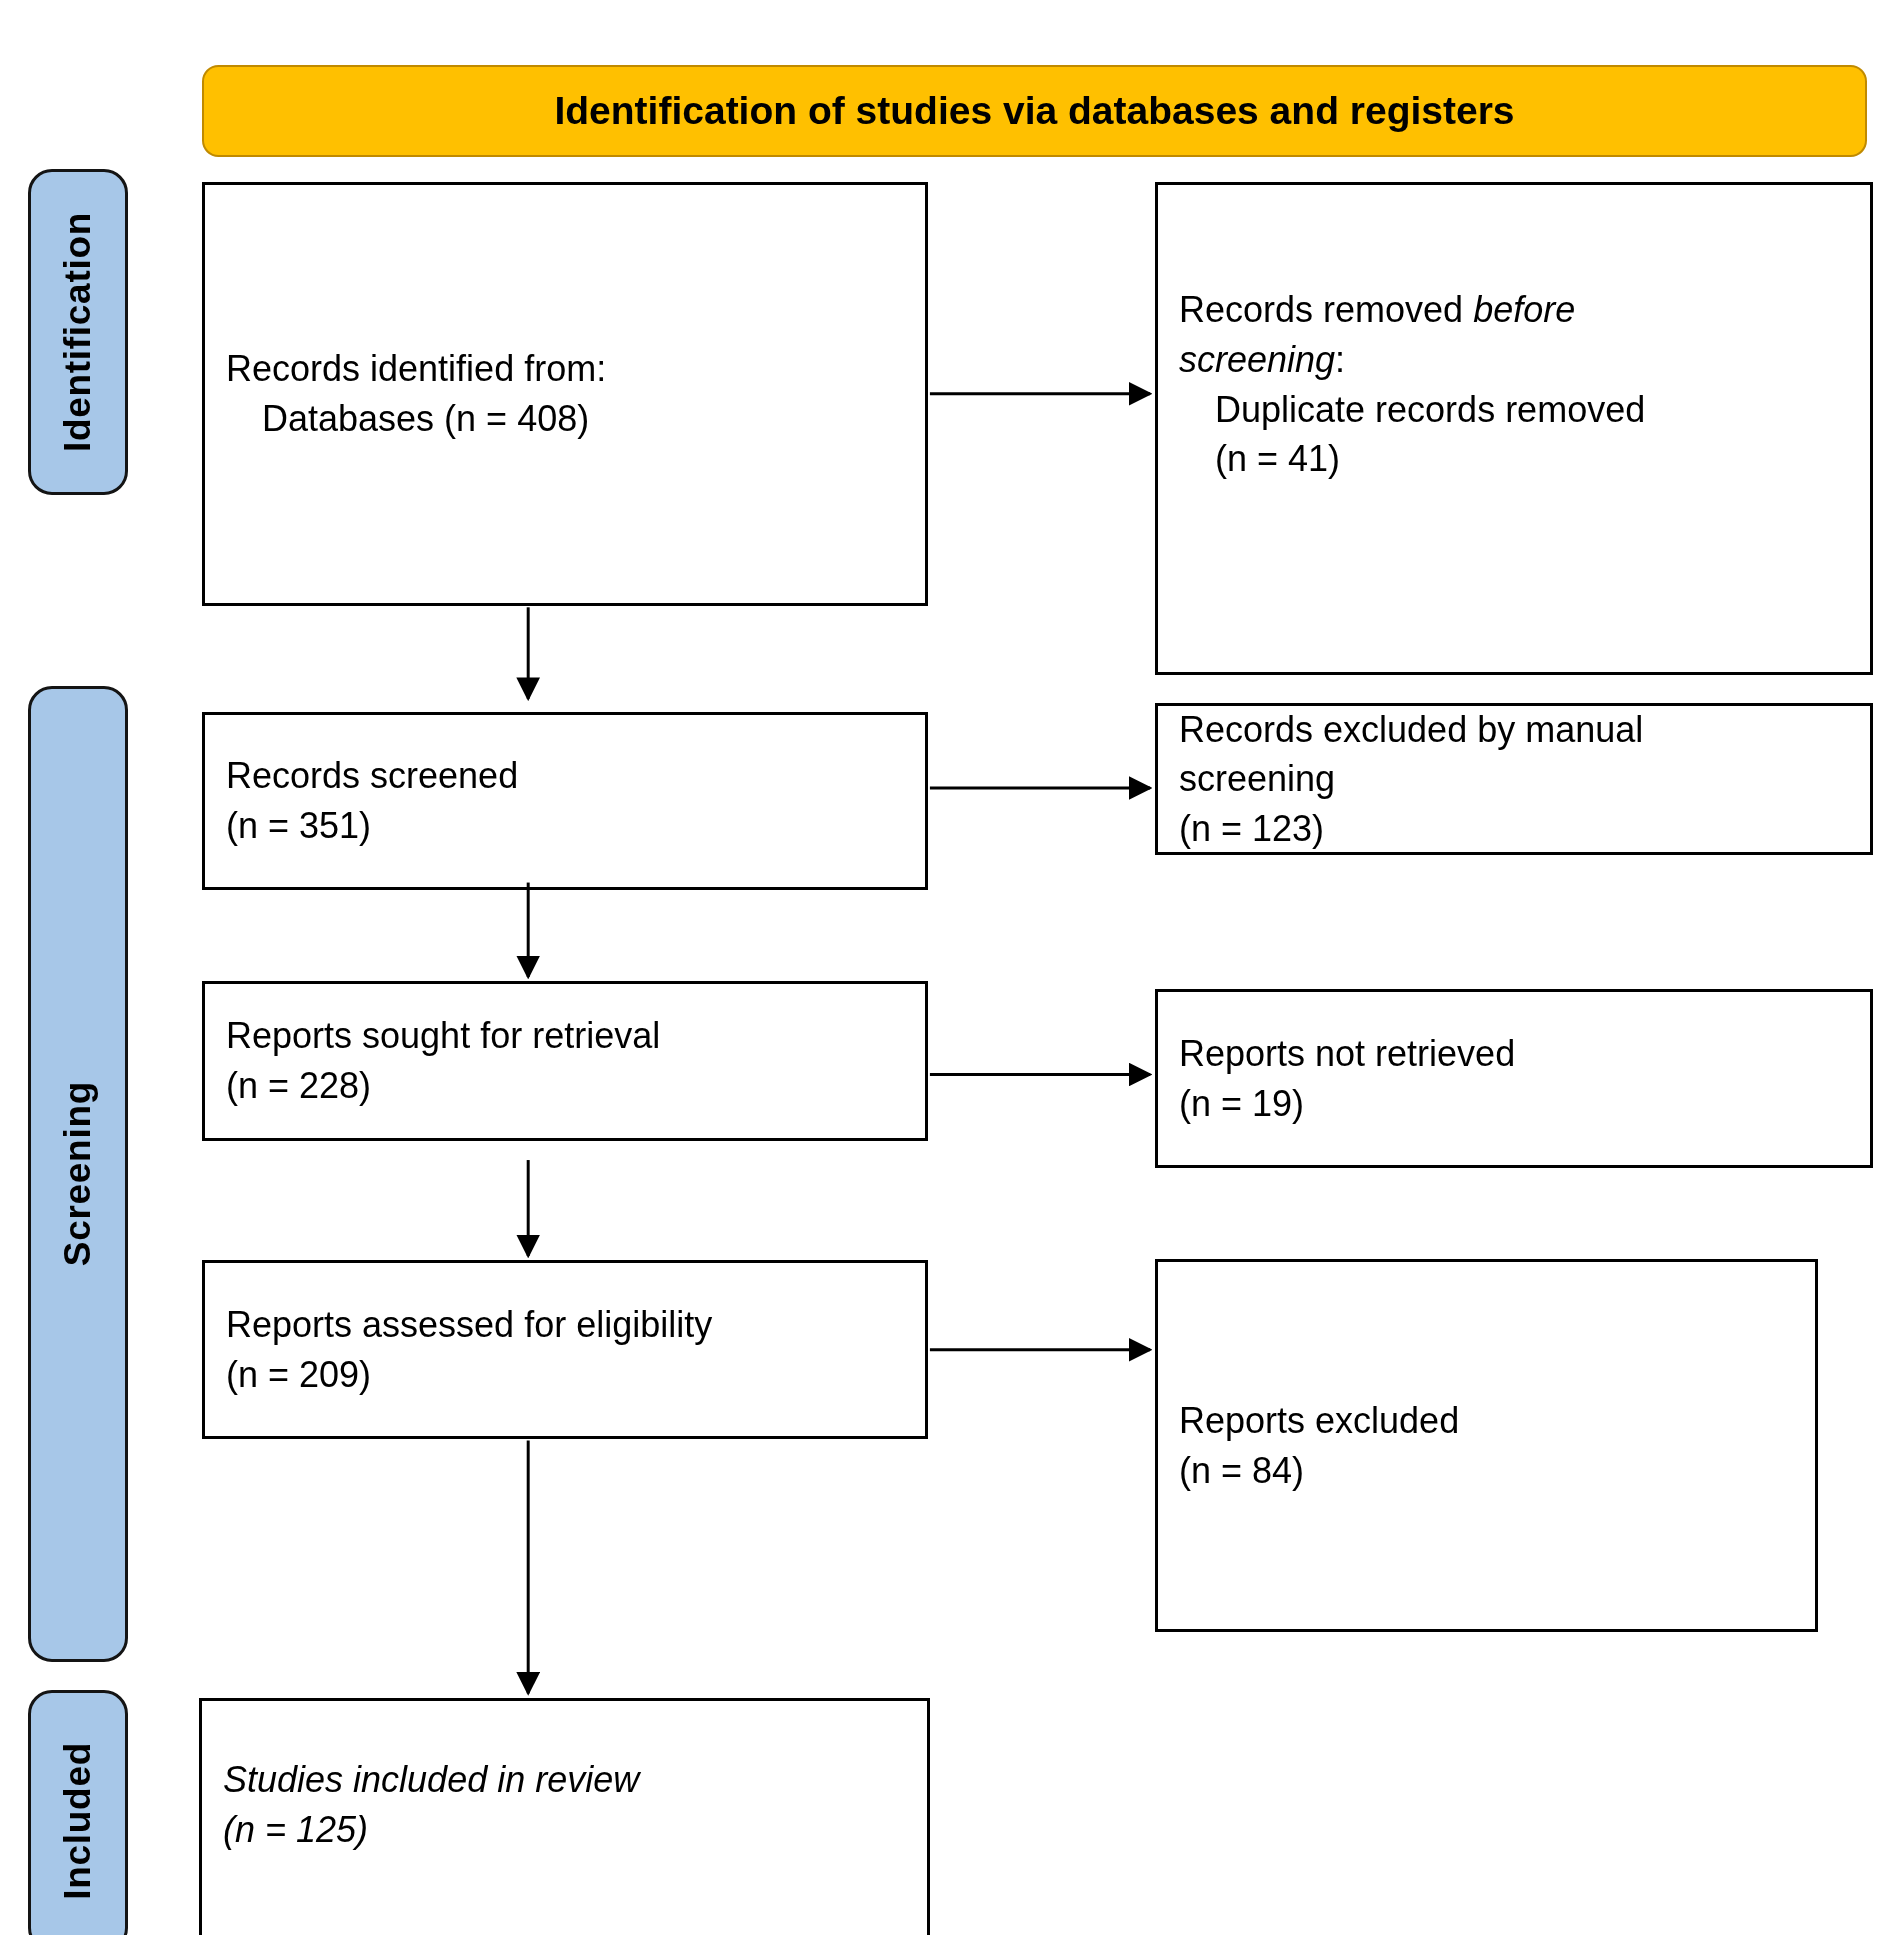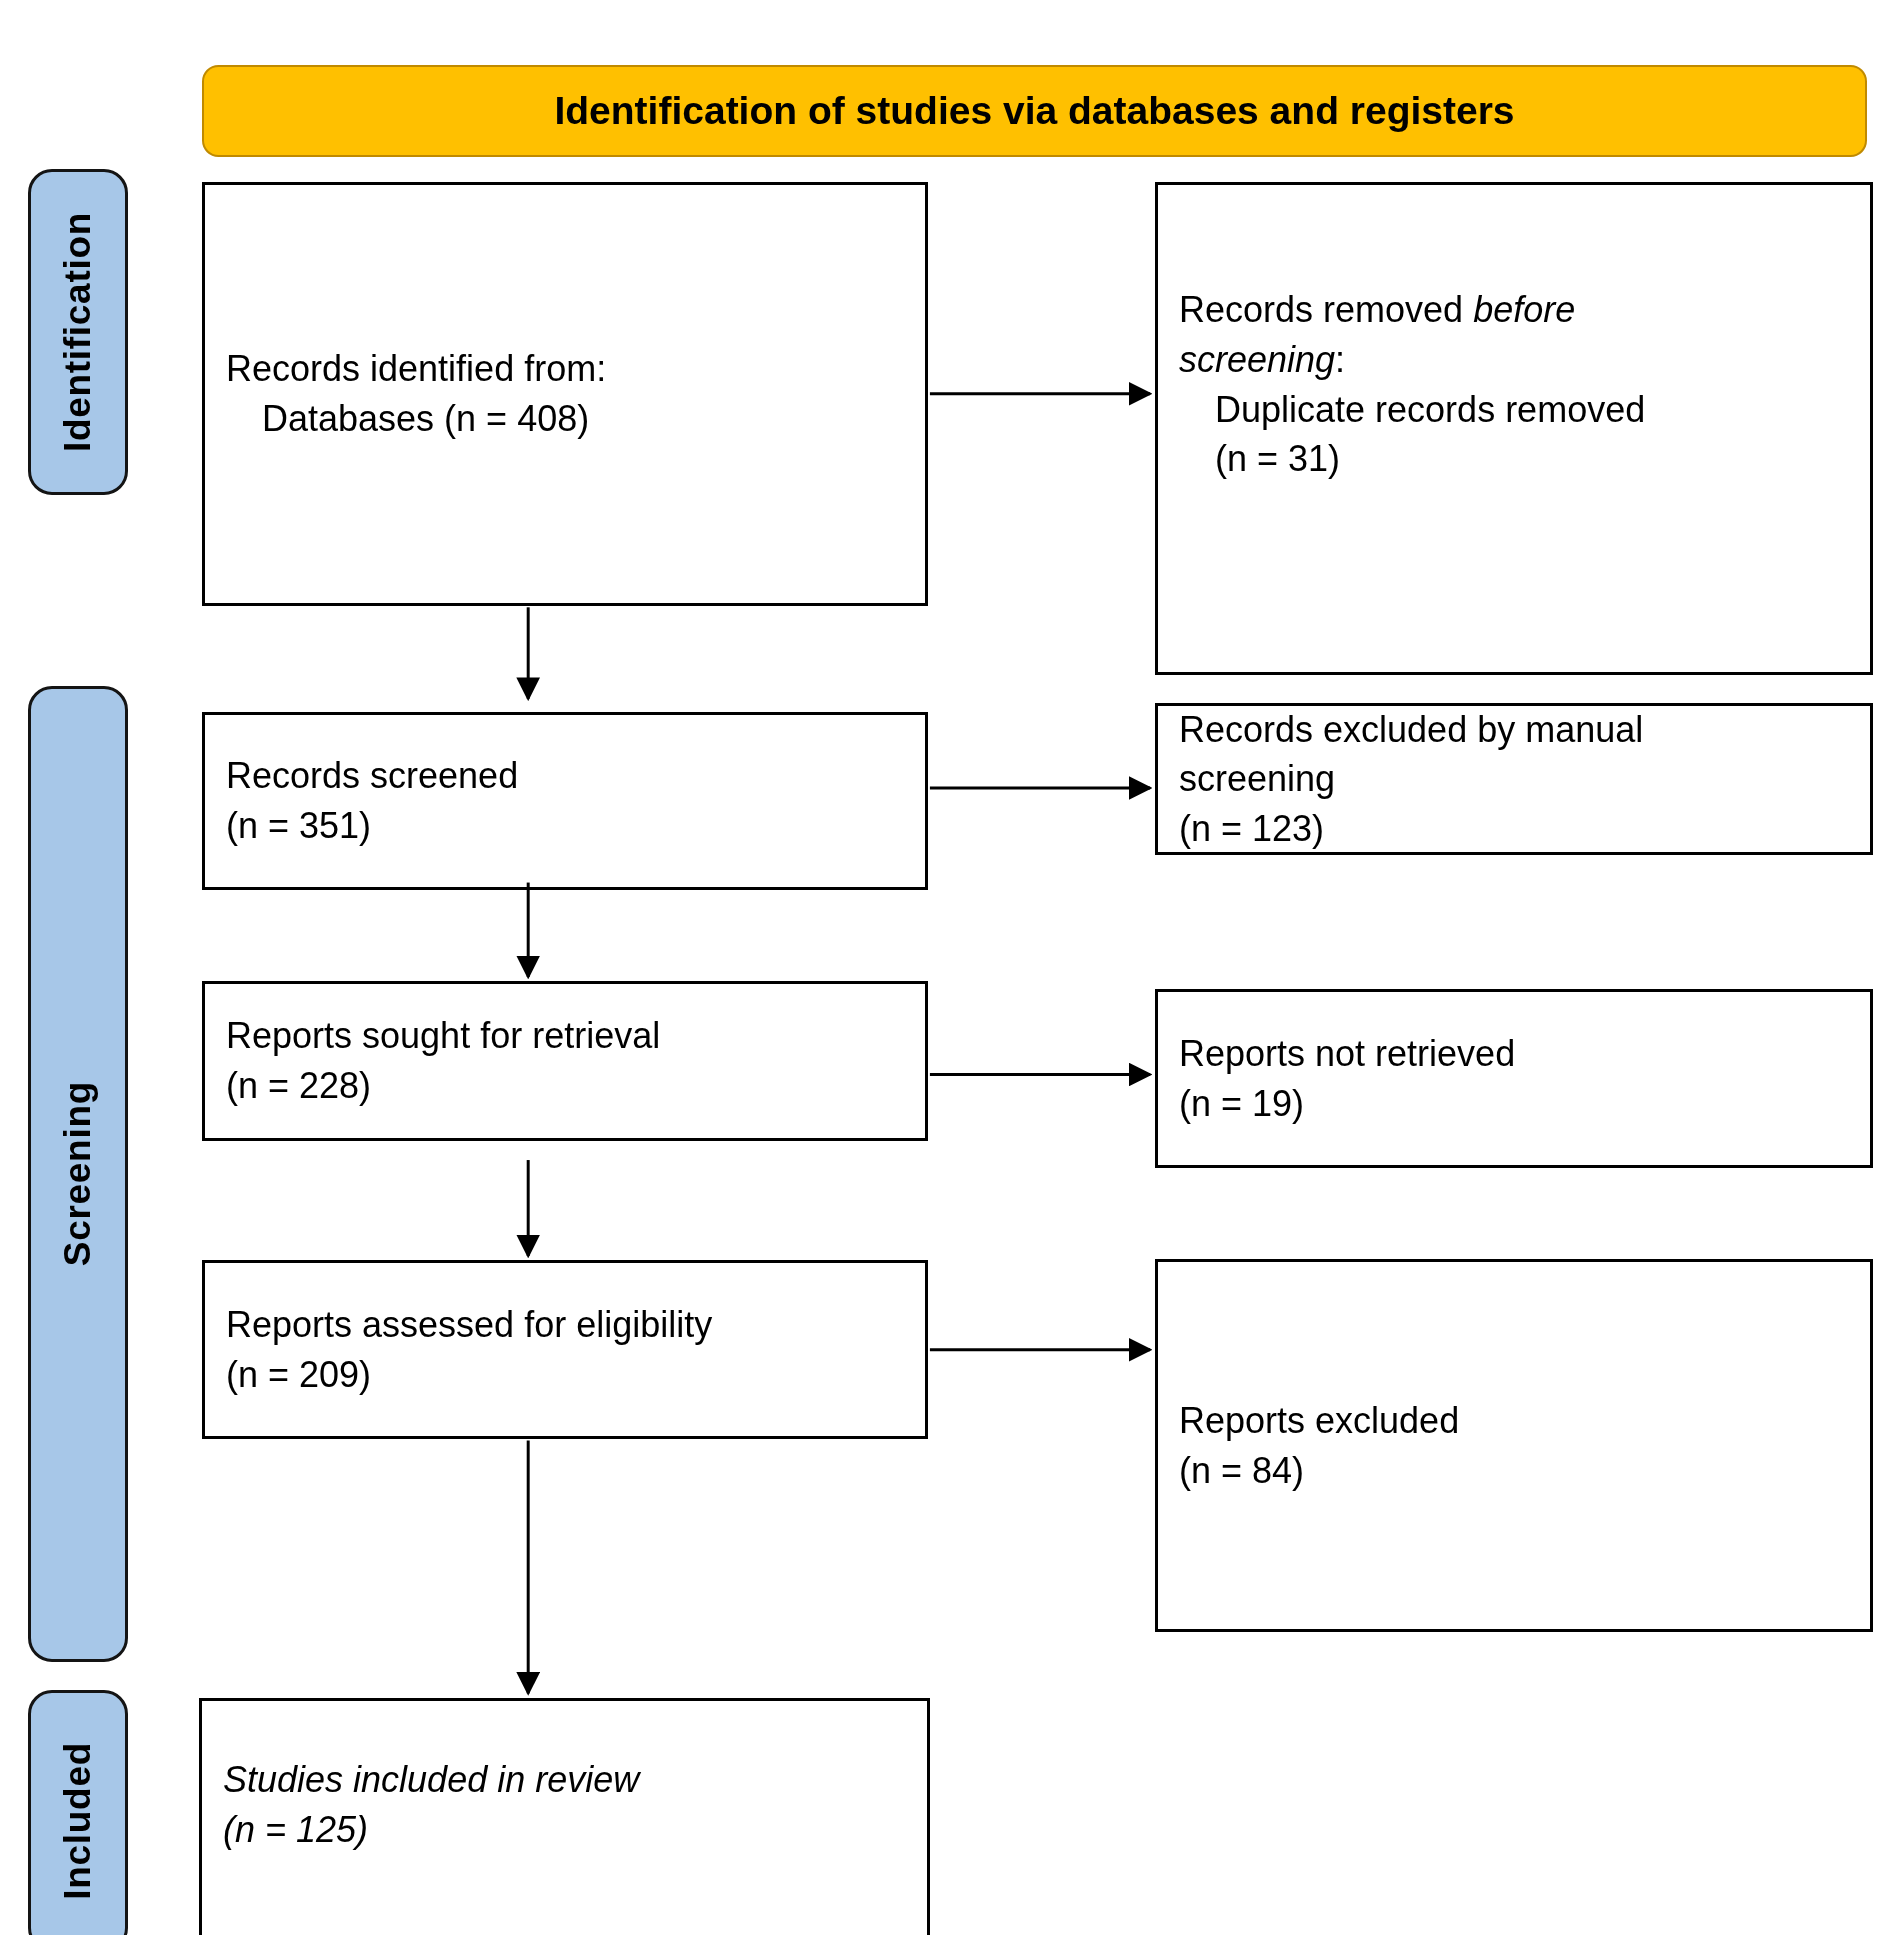--- a/index.html
+++ b/index.html
@@ -40,21 +40,21 @@
   .box .line { white-space:pre-wrap; }
   .indent { padding-left:36px; }
   em { font-style:italic; }
   #box-identified { left:202px;  top:138px;  width:726px; height:424px; }
   #box-removed    { left:1155px; top:138px;  width:718px; height:493px; padding-bottom:89px; }
   #box-screened   { left:202px;  top:668px;  width:726px; height:178px; }
   #box-excluded-manual { left:1155px; top:659px; width:718px; height:152px; }
   #box-sought     { left:202px;  top:937px; width:726px; height:160px; }
   #box-not-retrieved { left:1155px; top:945px; width:718px; height:179px; }
   #box-assessed   { left:202px;  top:1216px; width:726px; height:179px; }
-  #box-reports-excluded { left:1155px; top:1215px; width:718px; height:373px; }
+  #box-reports-excluded { left:1155px; top:1215px; width:663px; height:373px; }
   #box-included   { left:199px;  top:1654px; width:731px; height:249px; padding-bottom:37px;font-style:italic; }
   #flow-arrows { position:absolute; left:0; top:0; width:1900px; height:1936px; pointer-events:none; }
   #flow-arrows line { stroke:#000; stroke-width:4; }
 </style>
 </head>
 <body>
 
 <div id="canvas">
 
   <div class="banner">
@@ -73,21 +73,21 @@
 
   <div class="box" id="box-identified">
     <div class="line">Records identified from:</div>
     <div class="line indent">Databases (n = 408)</div>
   </div>
 
   <div class="box" id="box-removed">
     <div class="line"><span>Records removed </span><em>before</em></div>
     <div class="line"><em>screening</em><span>:</span></div>
     <div class="line indent">Duplicate records removed</div>
-    <div class="line indent">(n = 31)</div>
+    <div class="line indent">(n = 41)</div>
   </div>
 
   <div class="box" id="box-screened">
     <div class="line">Records screened</div>
     <div class="line">(n = 351)</div>
   </div>
 
   <div class="box" id="box-excluded-manual">
     <div class="line">Records excluded by manual</div>
     <div class="line">screening</div>

